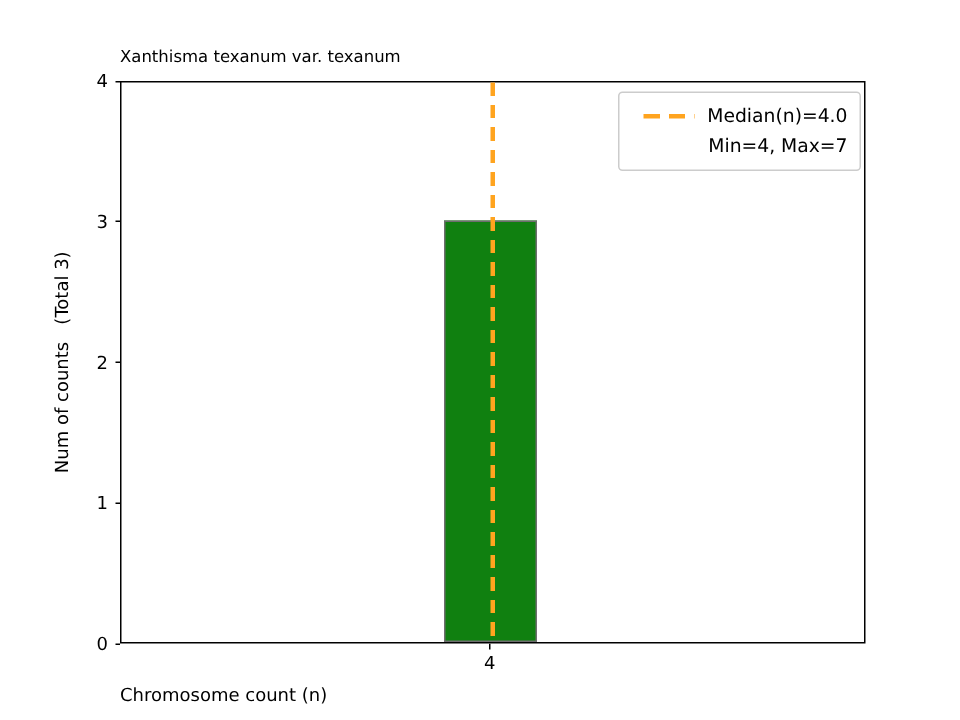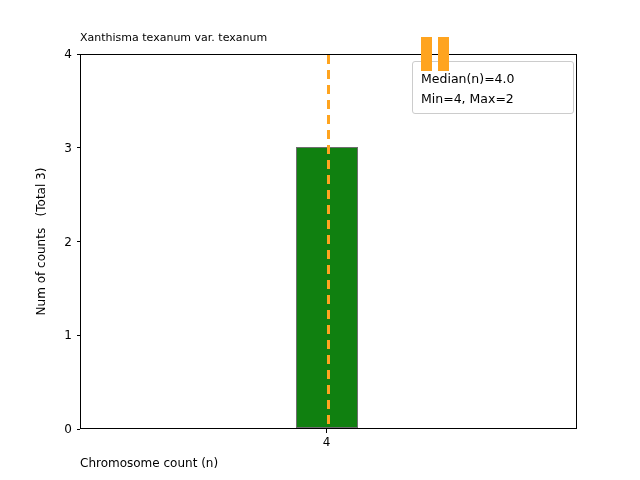--- a/index.html
+++ b/index.html
@@ -164,22 +164,22 @@
     top: 61px;
     width: 162px;
     box-sizing: border-box;
     border: 1px solid #cccccc;
     border-radius: 3px;
     background: #ffffff;
     padding: 5px 8px 6px 8px;
   }
   .legend-row {
     display: flex;
-    flex-direction: column;
-    align-items: flex-start;
+    flex-direction: row;
+    align-items: center;
     justify-content: flex-end;
     height: 20px;
   }
   .legend-handle {
     width: 34px;
     height: 3px;
     margin-right: 9px;
     flex: 0 0 34px;
     background: repeating-linear-gradient(
       to right,
@@ -249,17 +249,17 @@
 
   <div id="ylabel">Num of counts   (Total 3)</div>
 
   <div id="legend">
     <div class="legend-row">
       <span class="legend-handle"></span>
       <span class="legend-text">Median(n)=4.0</span>
     </div>
     <div class="legend-row">
       <span class="legend-handle blank"></span>
-      <span class="legend-text">Min=4, Max=2</span>
+      <span class="legend-text">Min=4, Max=7</span>
     </div>
   </div>
 
 </div>
 
 </body></html>

